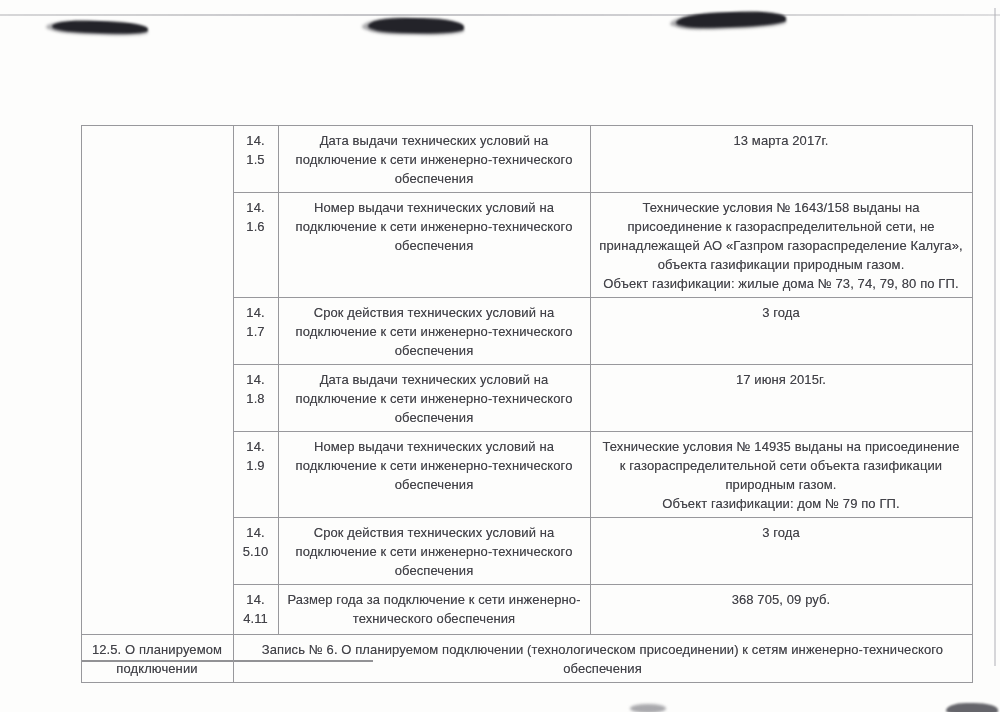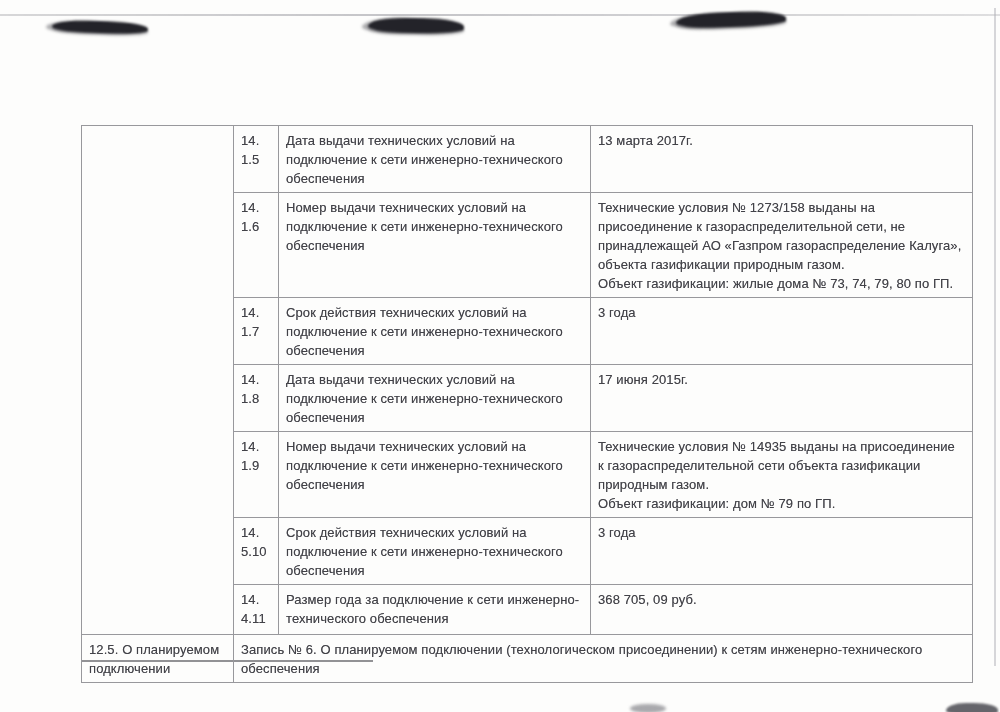--- a/index.html
+++ b/index.html
@@ -1,15 +1,15 @@
 <!DOCTYPE html>
 <html lang="ru"><head>
 <meta charset="utf-8">
 <style>
-  * { margin: 0; padding: 0; box-sizing: border-box; }
+  * { margin: 0; padding: 0; box-sizing: border-box; text-align: center; }
   html, body {
     width: 1000px; height: 712px;
     overflow: hidden;
     background: #fdfdfc;
     font-family: "Liberation Sans", sans-serif;
   }
   .page { position: relative; width: 1000px; height: 712px; }
 
   
   .scan-topline {
@@ -94,21 +94,21 @@
     <tbody>
       <tr style="height:63px">
         <td class="section-empty" rowspan="7"></td>
         <td class="num">14.1.5</td>
         <td class="lbl">Дата выдачи технических условий на подключение к сети инженерно-технического обеспечения</td>
         <td class="val">13 марта 2017г.</td>
       </tr>
       <tr style="height:100px">
         <td class="num">14.1.6</td>
         <td class="lbl">Номер выдачи технических условий на подключение к сети инженерно-технического обеспечения</td>
-        <td class="val">Технические условия № 1273/158 выданы на присоединение к газораспределительной сети, не принадлежащей АО «Газпром газораспределение Калуга», объекта газификации природным газом.
+        <td class="val">Технические условия № 1643/158 выданы на присоединение к газораспределительной сети, не принадлежащей АО «Газпром газораспределение Калуга», объекта газификации природным газом.
 Объект газификации: жилые дома № 73, 74, 79, 80 по ГП.</td>
       </tr>
       <tr style="height:65px">
         <td class="num">14.1.7</td>
         <td class="lbl">Срок действия технических условий на подключение к сети инженерно-технического обеспечения</td>
         <td class="val">3 года</td>
       </tr>
       <tr style="height:63px">
         <td class="num">14.1.8</td>
         <td class="lbl">Дата выдачи технических условий на подключение к сети инженерно-технического обеспечения</td>

